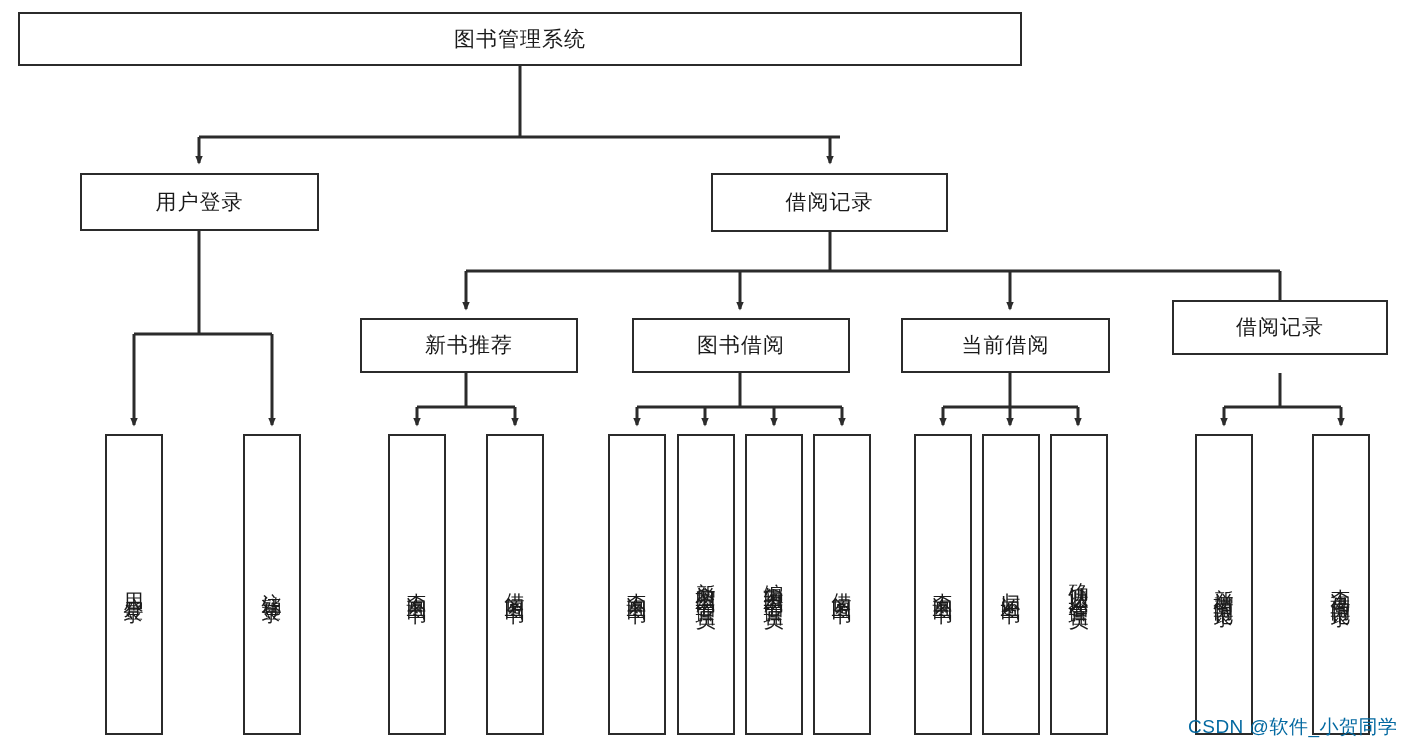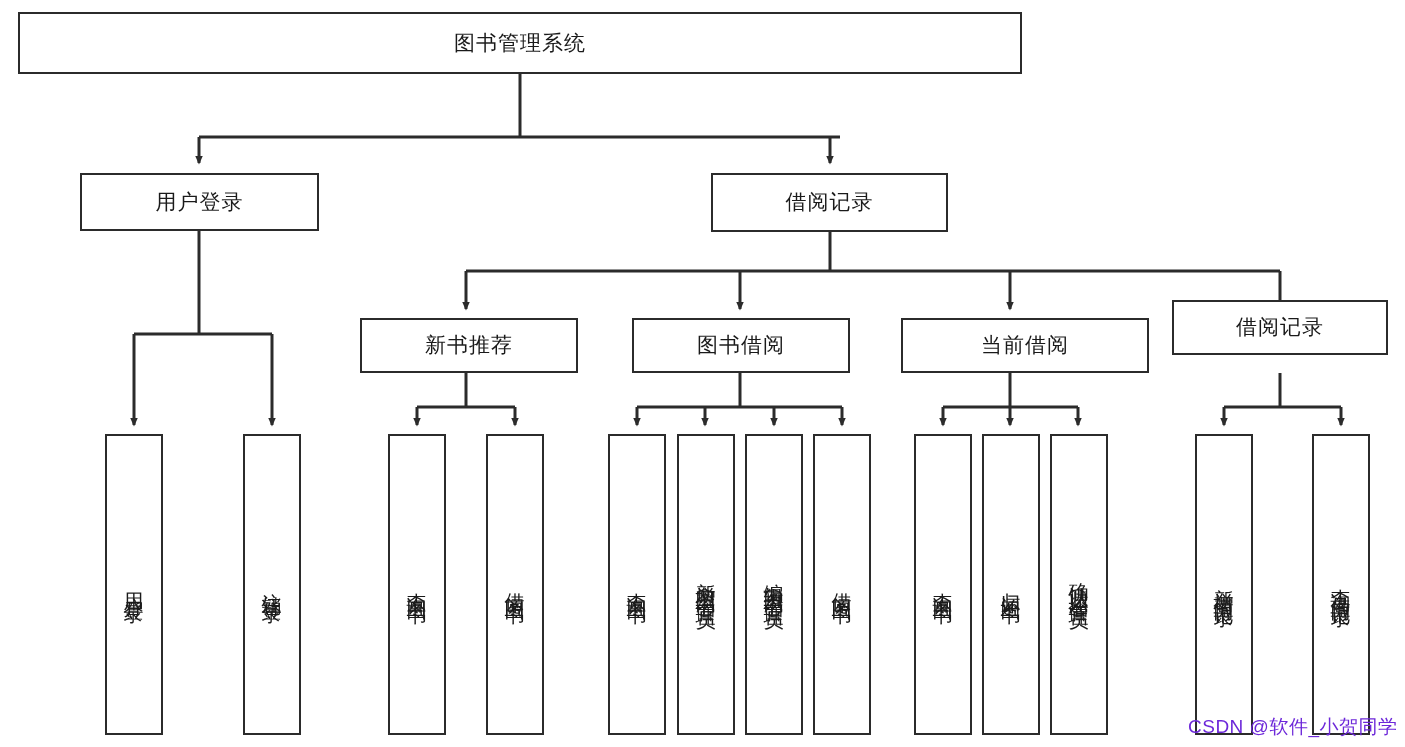--- a/index.html
+++ b/index.html
@@ -49,21 +49,21 @@
     text-orientation: upright;
     letter-spacing: 4px;
     line-height: 1;
     white-space: nowrap;
   }
   .watermark {
     position: absolute;
     left: 1188px;
     top: 714px;
     font-size: 19px;
-    color: #6d28d9;
+    color: #0369a1;
     letter-spacing: 0.5px;
     white-space: nowrap;
     z-index: 3;
     font-family: "Liberation Sans", "DejaVu Sans", sans-serif;
   }
 </style>
 </head>
 <body>
 
 <div id="canvas">
@@ -111,38 +111,38 @@
       <path d="M1010,407 L1010,425" marker-end="url(#arrow)"></path>
       <path d="M1078,407 L1078,425" marker-end="url(#arrow)"></path>
 
       <path d="M1280,373 L1280,407"></path>
       <path d="M1224,407 L1341,407"></path>
       <path d="M1224,407 L1224,425" marker-end="url(#arrow)"></path>
       <path d="M1341,407 L1341,425" marker-end="url(#arrow)"></path>
     </g>
   </svg>
 
-  <div class="node horiz" style="left:18px; top:12px; width:1004px; height:62px;">
+  <div class="node horiz" style="left:18px; top:12px; width:1004px; height:54px;">
     <span>图书管理系统</span>
   </div>
 
   <div class="node horiz" style="left:80px; top:173px; width:239px; height:58px;">
     <span>用户登录</span>
   </div>
   <div class="node horiz" style="left:711px; top:173px; width:237px; height:59px;">
     <span>借阅记录</span>
   </div>
 
   <div class="node horiz" style="left:632px; top:318px; width:218px; height:55px;">
     <span>图书借阅</span>
   </div>
   <div class="node horiz" style="left:360px; top:318px; width:218px; height:55px;">
     <span>新书推荐</span>
   </div>
-  <div class="node horiz" style="left:901px; top:318px; width:248px; height:55px;">
+  <div class="node horiz" style="left:901px; top:318px; width:209px; height:55px;">
     <span>当前借阅</span>
   </div>
   <div class="node horiz" style="left:1172px; top:300px; width:216px; height:55px;">
     <span>借阅记录</span>
   </div>
 
   <div class="node vert" style="left:105px; top:434px; width:58px; height:301px;">
     <span class="vtext">用户登录</span>
   </div>
   <div class="node vert" style="left:243px; top:434px; width:58px; height:301px;">

